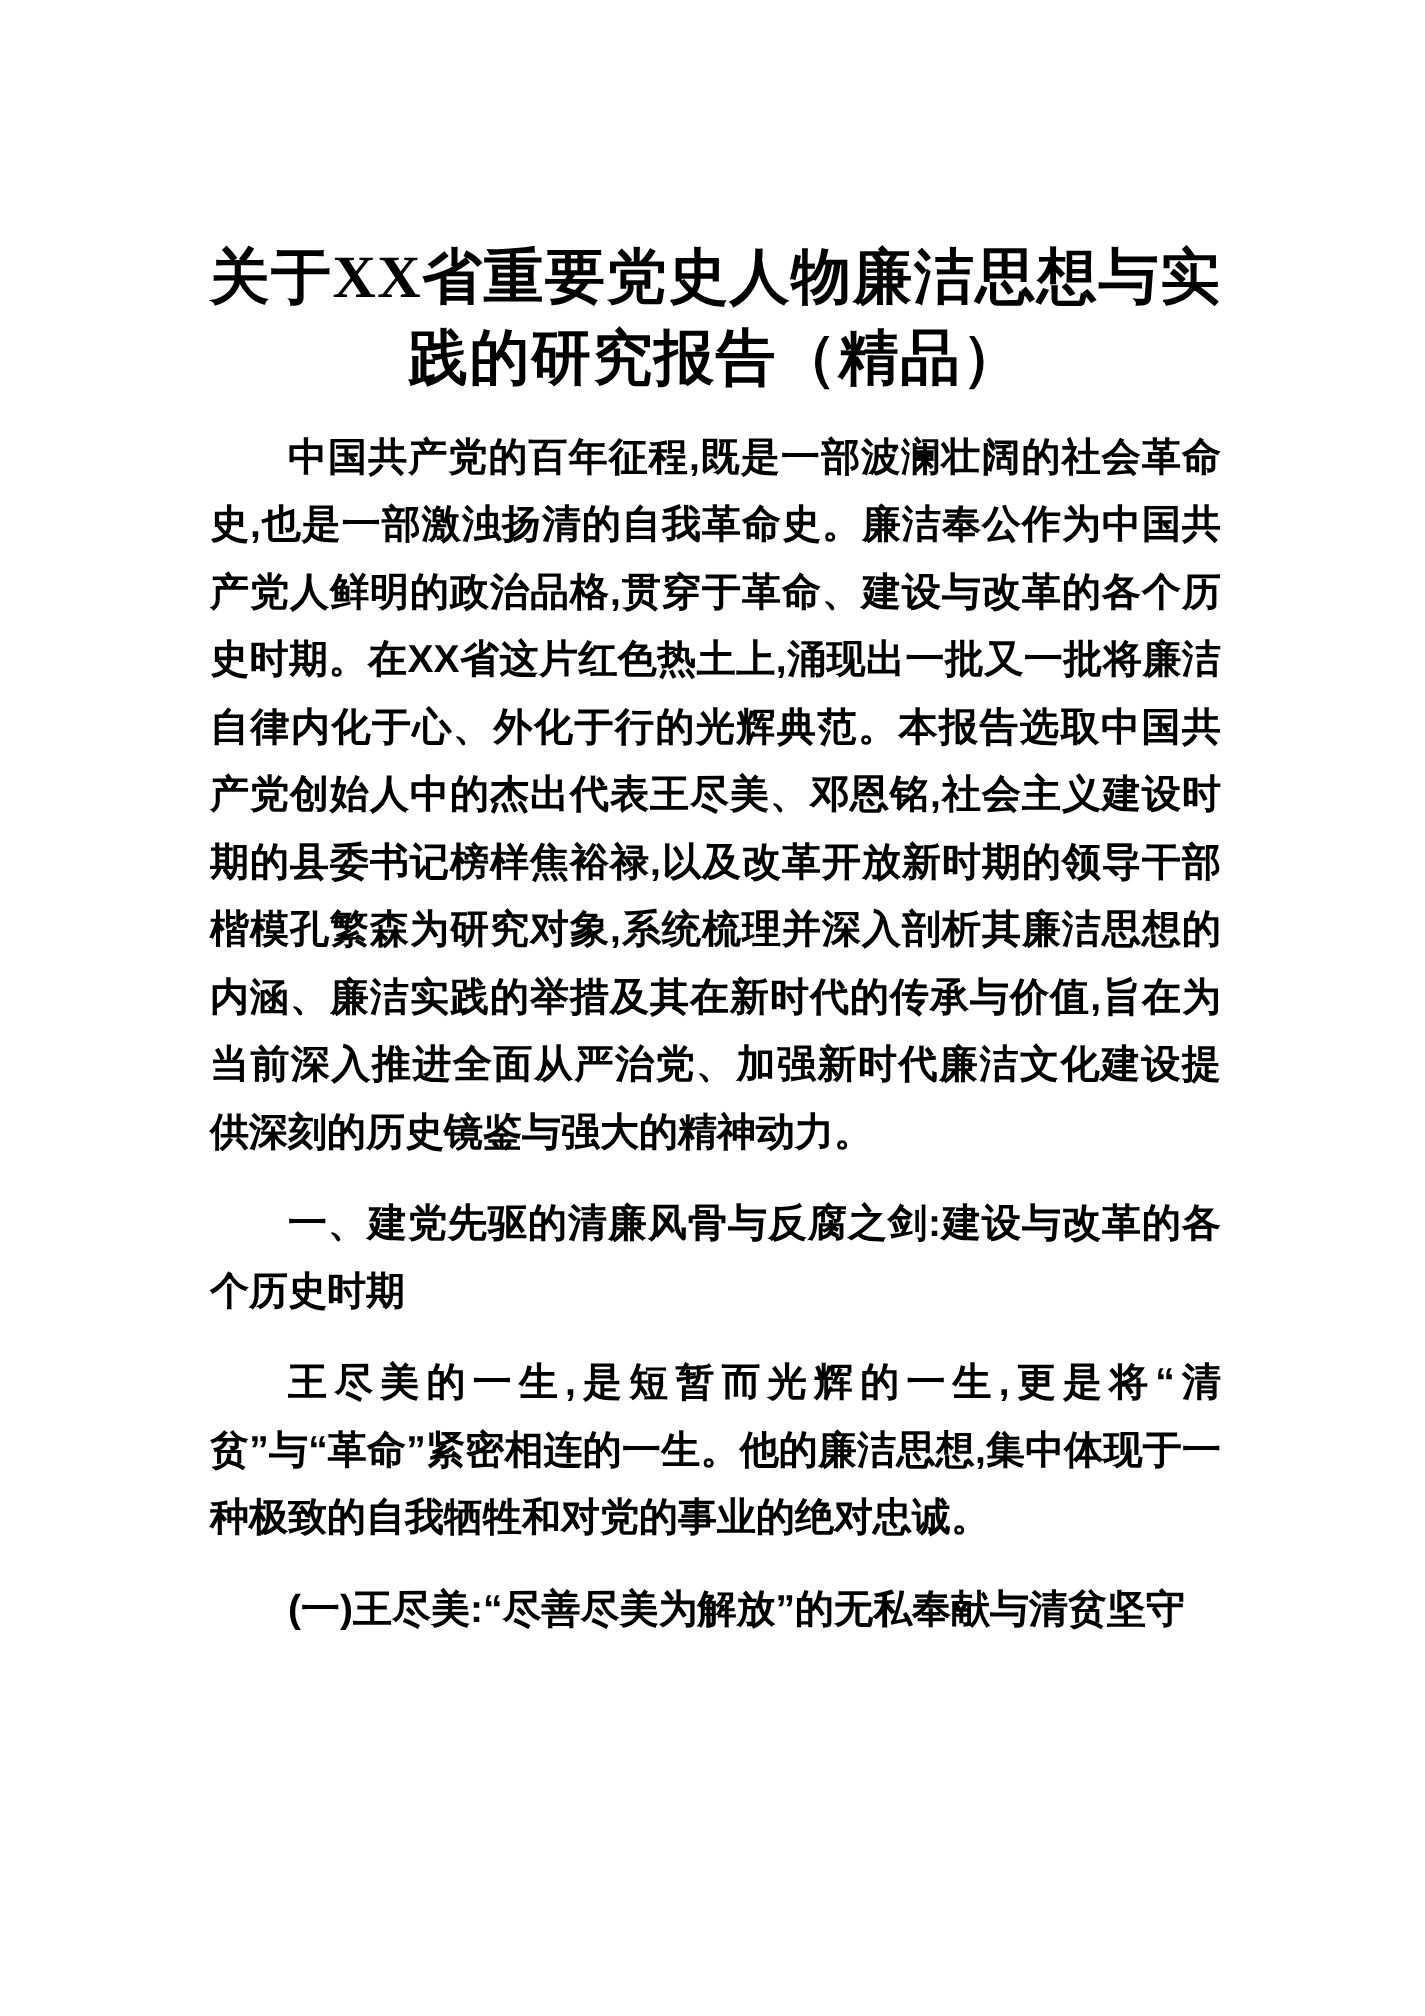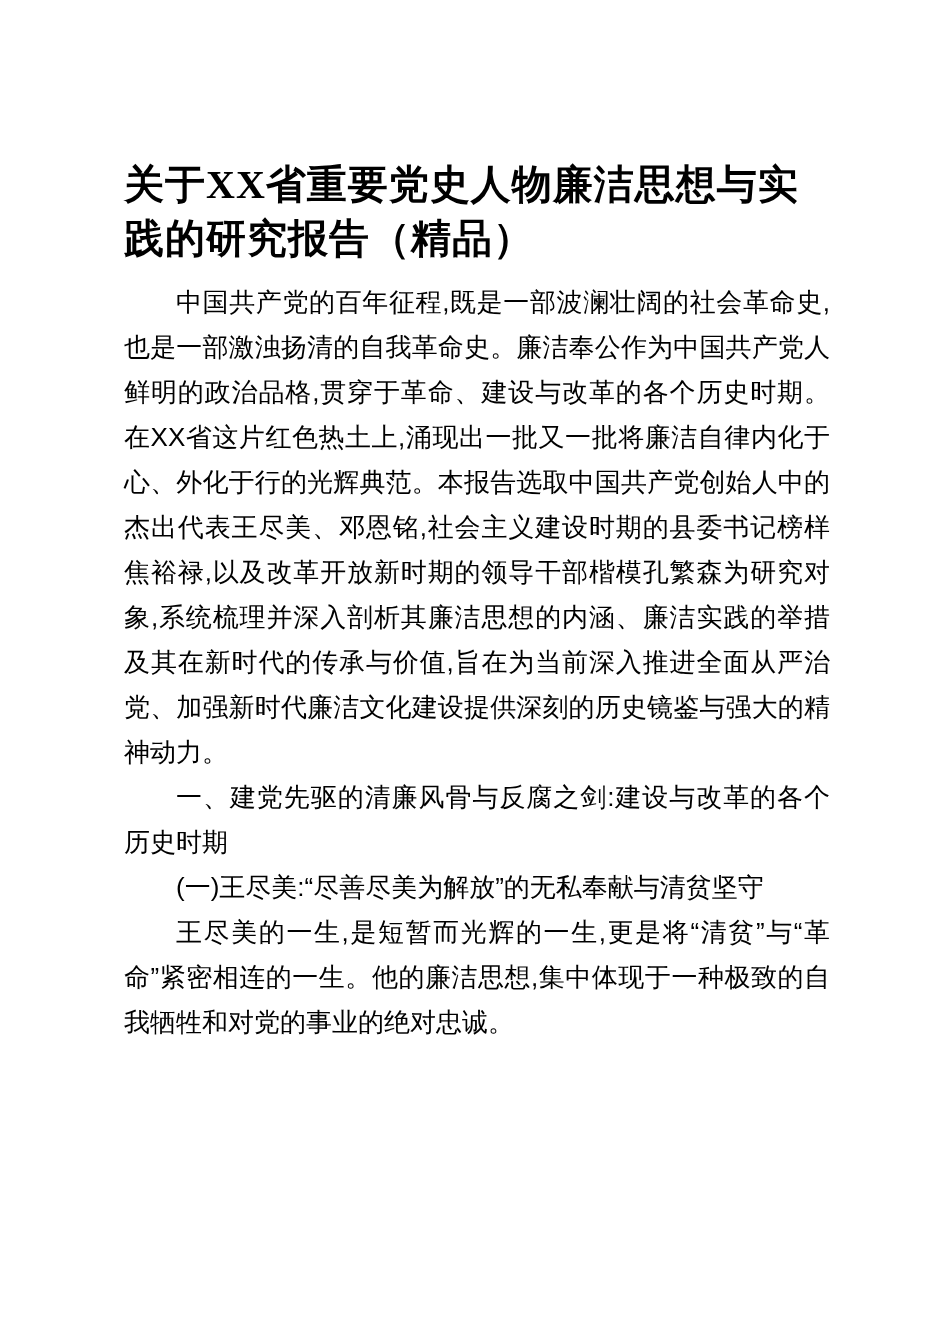--- a/index.html
+++ b/index.html
@@ -19,41 +19,41 @@
     width: 950px;
     height: 1344px;
     padding: 158px 120px 0 124px;
     background: #ffffff;
   }
   .doc-title {
     font-family: "Liberation Serif", serif;
     font-weight: bold;
     font-size: 40px;
     line-height: 54px;
-    text-align: left;
+    text-align: center;
     margin: 0 0 14px 0;
     letter-spacing: 1px;
   }
   .para {
     font-size: 26px;
-    font-weight: 400;
+    font-weight: 700;
     line-height: 45px;
-    margin: 0;
+    margin: 16px;
     text-indent: 2em;
     text-align: justify;
     word-break: break-all;
   }
 </style>
 </head>
 <body>
 
 <div class="page">
   <h1 class="doc-title">关于XX省重要党史人物廉洁思想与实践的研究报告（精品）</h1>
 
   <p class="para">中国共产党的百年征程,既是一部波澜壮阔的社会革命史,也是一部激浊扬清的自我革命史。廉洁奉公作为中国共产党人鲜明的政治品格,贯穿于革命、建设与改革的各个历史时期。在XX省这片红色热土上,涌现出一批又一批将廉洁自律内化于心、外化于行的光辉典范。本报告选取中国共产党创始人中的杰出代表王尽美、邓恩铭,社会主义建设时期的县委书记榜样焦裕禄,以及改革开放新时期的领导干部楷模孔繁森为研究对象,系统梳理并深入剖析其廉洁思想的内涵、廉洁实践的举措及其在新时代的传承与价值,旨在为当前深入推进全面从严治党、加强新时代廉洁文化建设提供深刻的历史镜鉴与强大的精神动力。</p>
 
   <p class="para">一、建党先驱的清廉风骨与反腐之剑:建设与改革的各个历史时期</p>
 
 
+  <p class="para">王尽美的一生,是短暂而光辉的一生,更是将“清贫”与“革命”紧密相连的一生。他的廉洁思想,集中体现于一种极致的自我牺牲和对党的事业的绝对忠诚。</p>
+
   <p class="para">(一)王尽美:“尽善尽美为解放”的无私奉献与清贫坚守</p>
-
-  <p class="para">王尽美的一生,是短暂而光辉的一生,更是将“清贫”与“革命”紧密相连的一生。他的廉洁思想,集中体现于一种极致的自我牺牲和对党的事业的绝对忠诚。</p>
 </div>
 
 </body></html>

